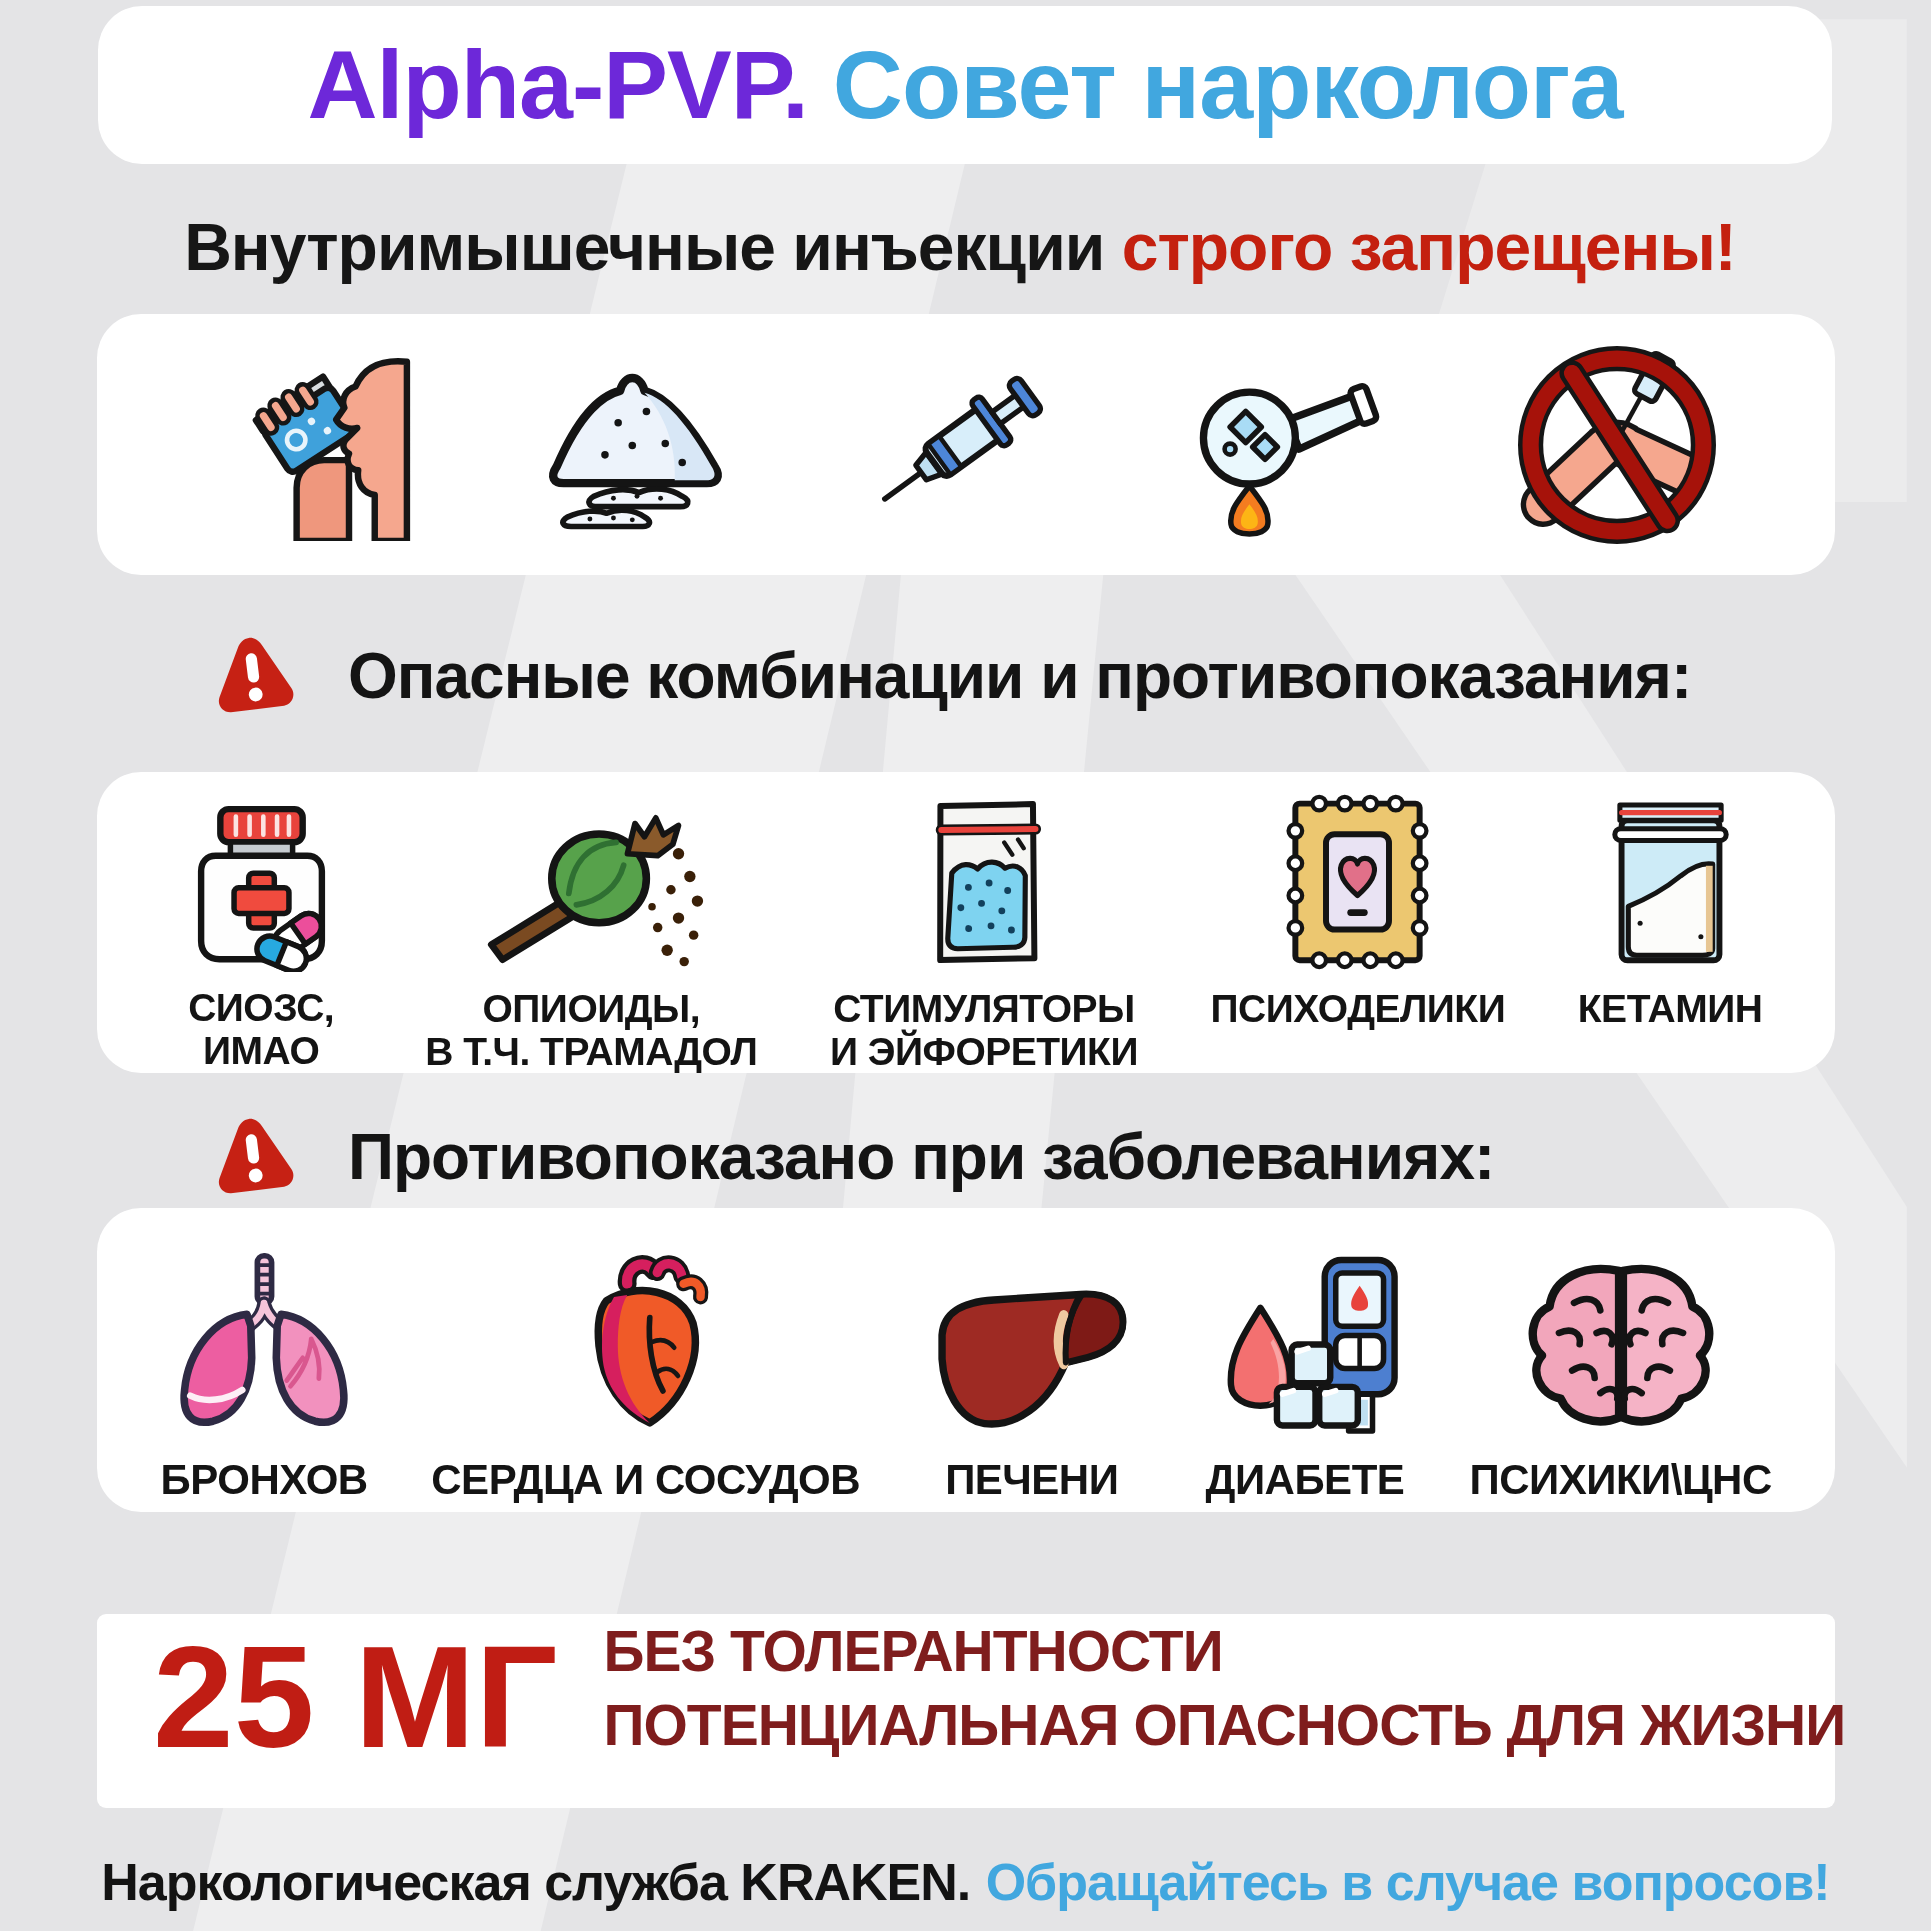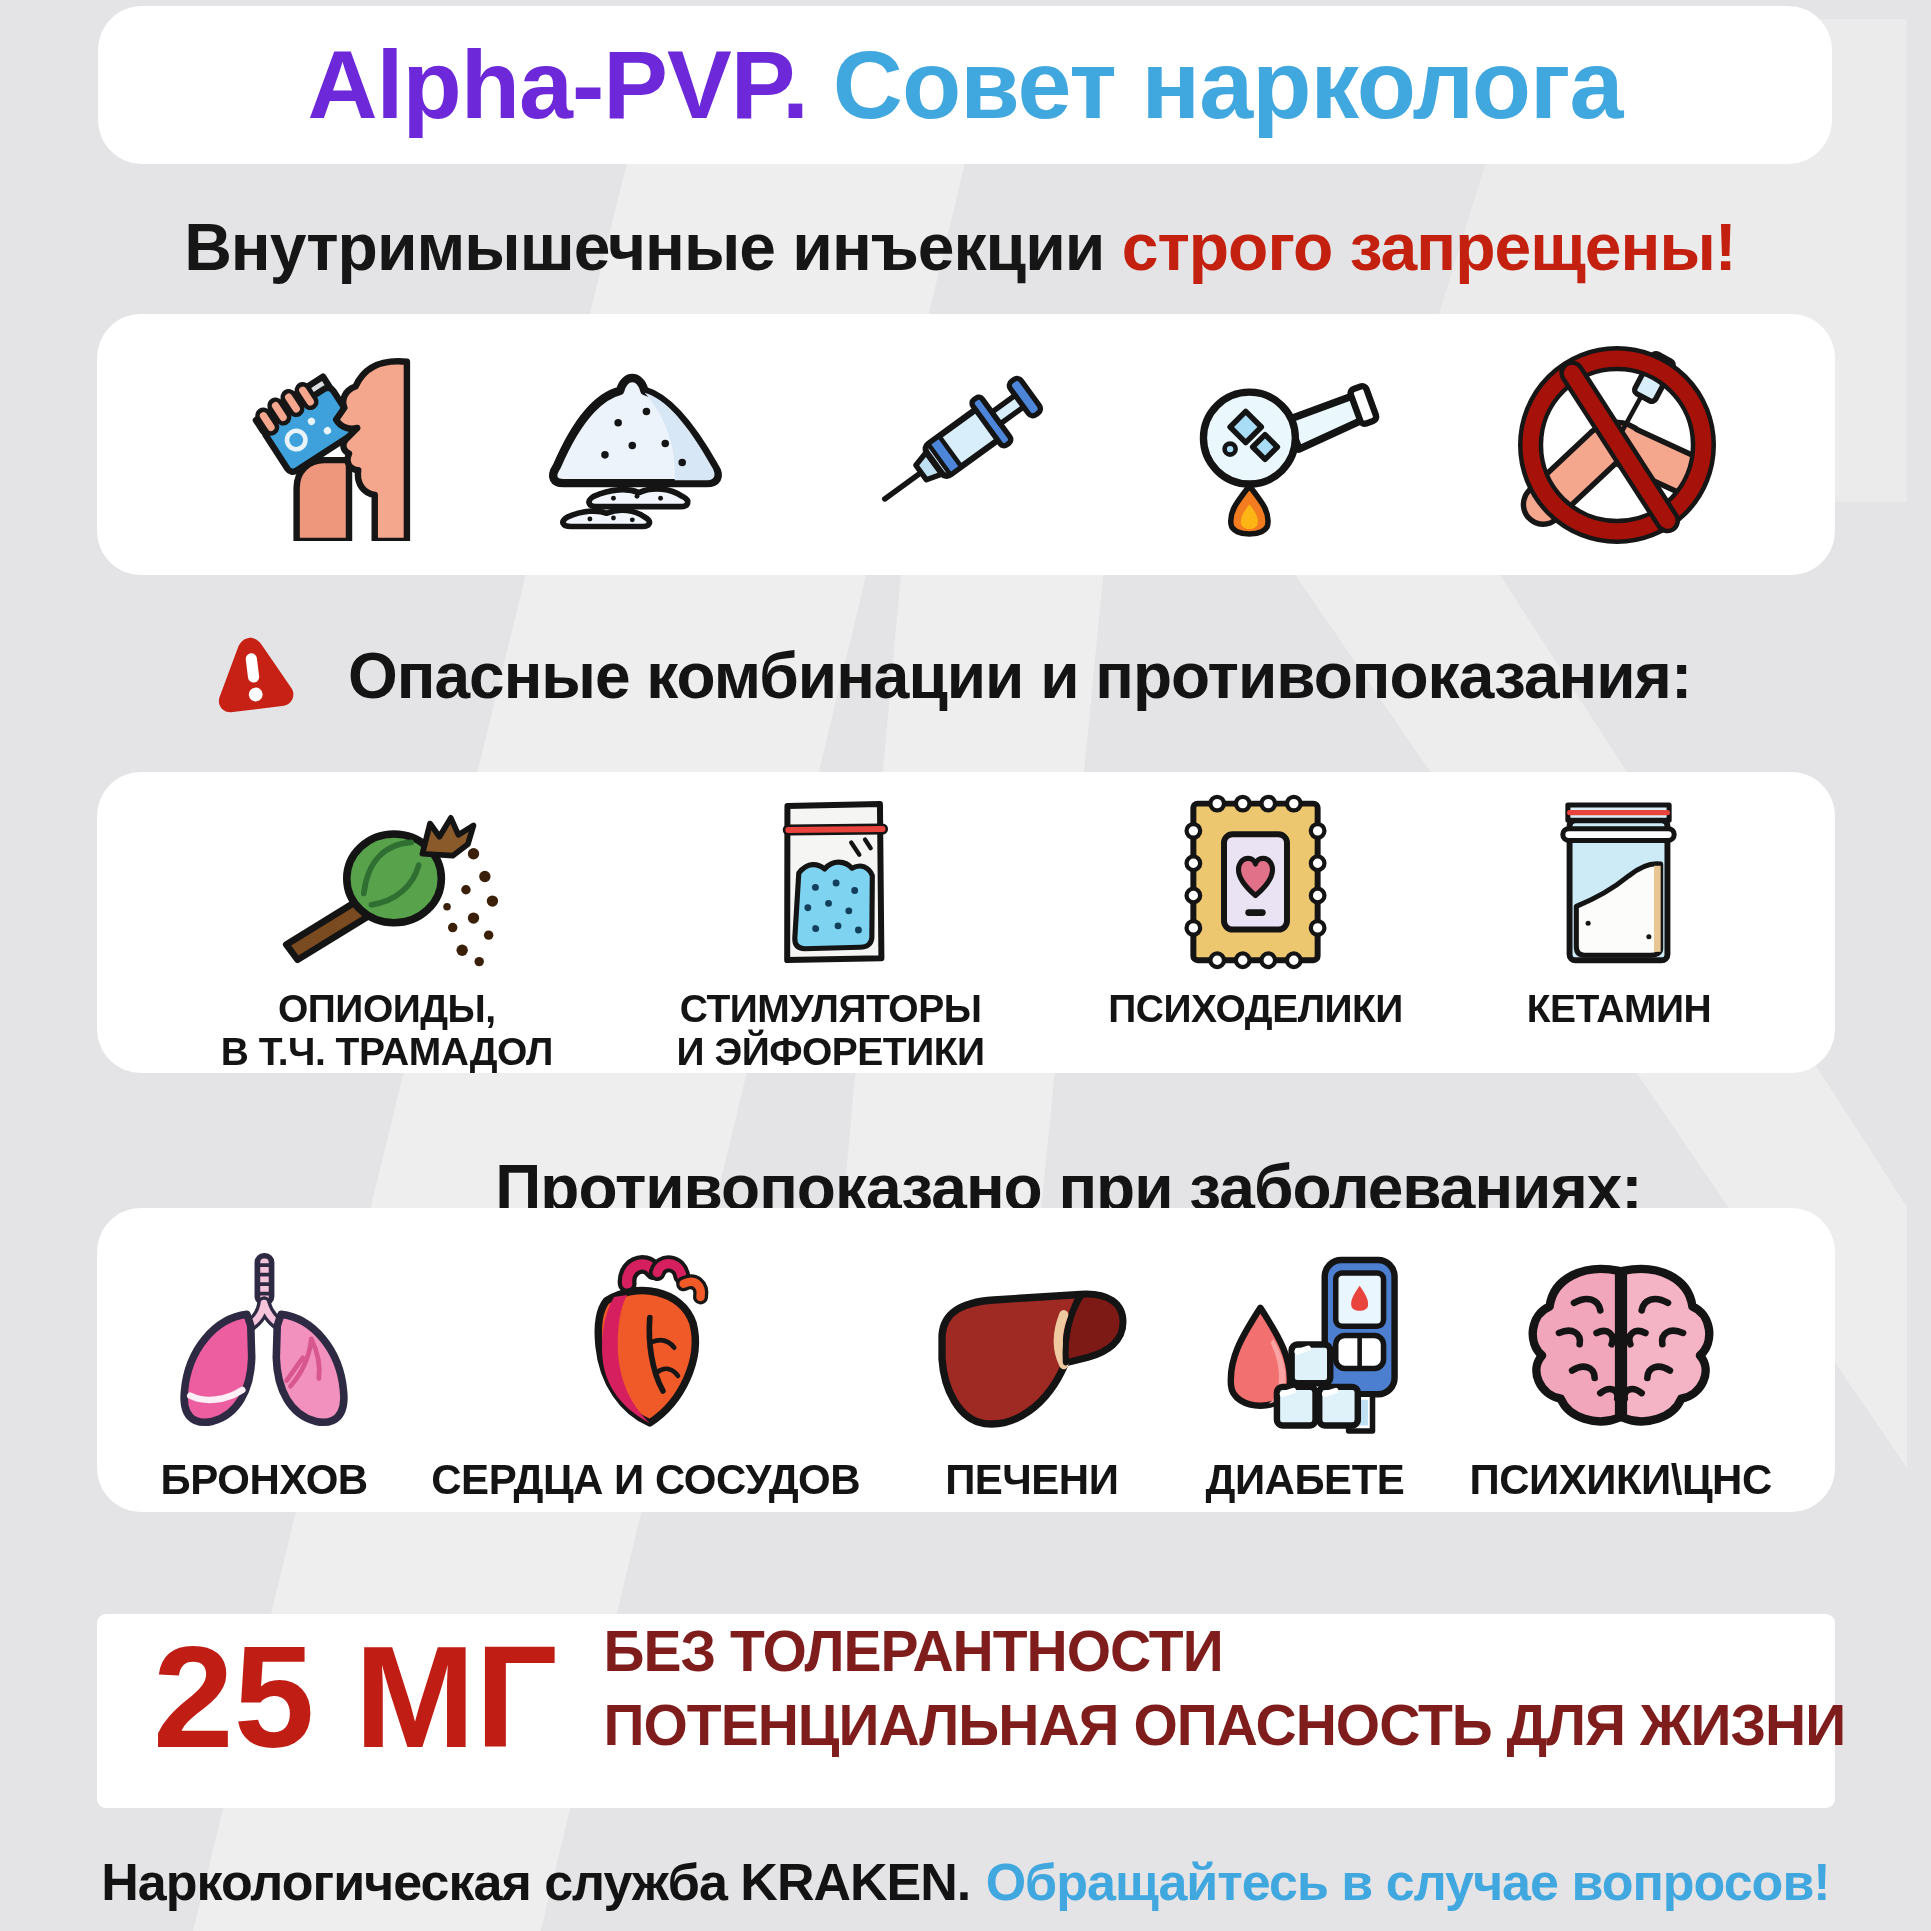--- a/index.html
+++ b/index.html
@@ -23,21 +23,21 @@
   .s-red{color:#c4200f;}
   .row-card{left:97px;width:1738px;display:flex;justify-content:space-evenly;}
   .row1{top:314px;height:261px;align-items:center;}
   .row2{top:772px;height:301px;padding-top:0;}
   .row3{top:1208px;height:304px;}
   .heading{
     position:absolute;left:0;width:1931px;display:flex;align-items:center;
     padding-left:206px;box-sizing:border-box;gap:47px;
   }
   .heading.h-combos{top:623px;height:106px;}
-  .heading.h-diseases{top:1104px;height:106px;flex-direction:column;}
+  .heading.h-diseases{top:1104px;height:106px;}
   .heading .h-text{font-size:64px;font-weight:700;letter-spacing:-1px;color:#141414;white-space:nowrap;}
   .col{display:flex;flex-direction:column;align-items:center;padding-top:25px;}
   .icon-box{height:176px;display:flex;align-items:flex-end;justify-content:center;}
   .row3 .icon-box{height:209px;}
   .label{
     margin-top:13.5px;text-align:center;font-weight:700;color:#141414;
     font-size:39px;line-height:1.12;white-space:pre-line;letter-spacing:-0.5px;
   }
   .row3 .label{font-size:42px;}
   .dosage-card{left:97px;top:1614px;width:1738px;height:194px;display:flex;border-radius:9px;}
@@ -157,20 +157,44 @@
         <path d="M55,10 C61,10 66,14 69,20 L97,74 C101,82 96,92 86,93 L24,93 C14,92 9,82 13,74 L41,20 C44,14 49,10 55,10 Z" fill="#c62114"></path>
         <rect x="48.5" y="28" width="13" height="34" rx="6.5" fill="#ffffff"></rect>
         <circle cx="55" cy="76" r="8" fill="#ffffff"></circle>
       </g>
     </svg>
     <span class="h-text">Опасные комбинации и противопоказания:</span>
   </div>
 
   <div class="card row-card row2">
 
+    <div class="col">
+      <div class="icon-box">
+        <svg width="183" height="172" viewBox="0 0 200 188">
+          <g stroke="#141414" stroke-linejoin="round" stroke-linecap="round">
+            <rect x="55" y="10" width="90" height="36" rx="9" fill="#e8433c" stroke-width="7"></rect>
+            <path d="M72,18 v20 M87,18 v20 M102,18 v20 M117,18 v20 M130,18 v20" stroke="#ffffff" stroke-width="5" opacity="0.85"></path>
+            <rect x="66" y="46" width="68" height="15" fill="#c6cbd0" stroke-width="6"></rect>
+            <path d="M50,61 L150,61 C160,61 166,68 166,78 L166,154 C166,166 158,174 146,174 L54,174 C42,174 34,166 34,154 L34,78 C34,68 40,61 50,61 Z" fill="#fefefe" stroke-width="7"></path>
+            <rect x="86" y="80" width="28" height="60" rx="5" fill="#f04b3e" stroke-width="6"></rect>
+            <rect x="70" y="96" width="60" height="28" rx="5" fill="#f04b3e" stroke-width="6"></rect>
+            <g transform="rotate(-35 140 146)">
+              <rect x="112" y="132" width="56" height="28" rx="14" fill="#ffffff" stroke-width="6"></rect>
+              <path d="M140,132 L154,132 A14,14 0 0 1 154,160 L140,160 Z" fill="#ec4e9b" stroke-width="6"></path>
+            </g>
+            <g transform="rotate(22 122 168)">
+              <rect x="94" y="154" width="56" height="28" rx="14" fill="#27a9e0" stroke-width="6"></rect>
+              <path d="M122,154 L136,154 A14,14 0 0 1 136,182 L122,182 Z" fill="#ffffff" stroke-width="6"></path>
+            </g>
+          </g>
+        </svg>
+      </div>
+      <div class="label">СИОЗС,
+ИМАО</div>
+    </div>
 
     <div class="col">
       <div class="icon-box">
         <svg width="227" height="176" viewBox="0 0 240 186">
           <g stroke="#141414" stroke-linejoin="round" stroke-linecap="round">
             <path d="M14,156 L92,108 L104,124 L26,172 Z" fill="#7a4a21" stroke-width="7"></path>
             <ellipse cx="128" cy="86" rx="50" ry="47" fill="#57a24b" stroke-width="8"></ellipse>
             <path d="M96,102 C100,68 118,50 146,48" fill="none" stroke="#2f7032" stroke-width="6"></path>
             <path d="M104,114 C130,110 148,94 154,72" fill="none" stroke="#2f7032" stroke-width="6"></path>
             <path d="M158,60 L166,28 L176,42 L188,22 L196,40 L212,30 L206,50 L190,62 Z" fill="#8a5a2b" stroke-width="6"></path>

